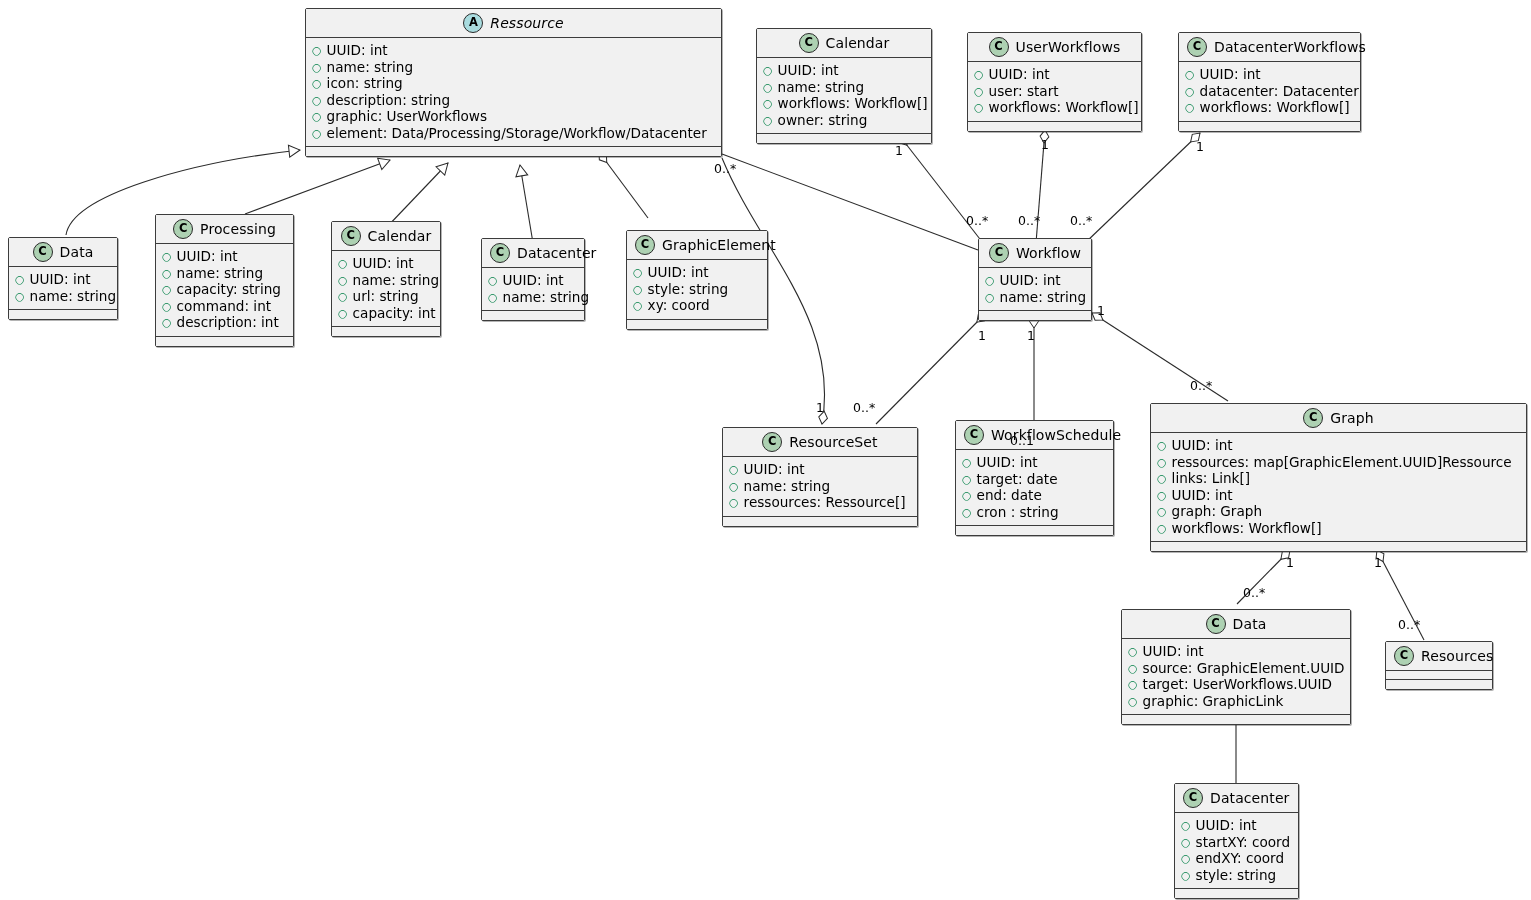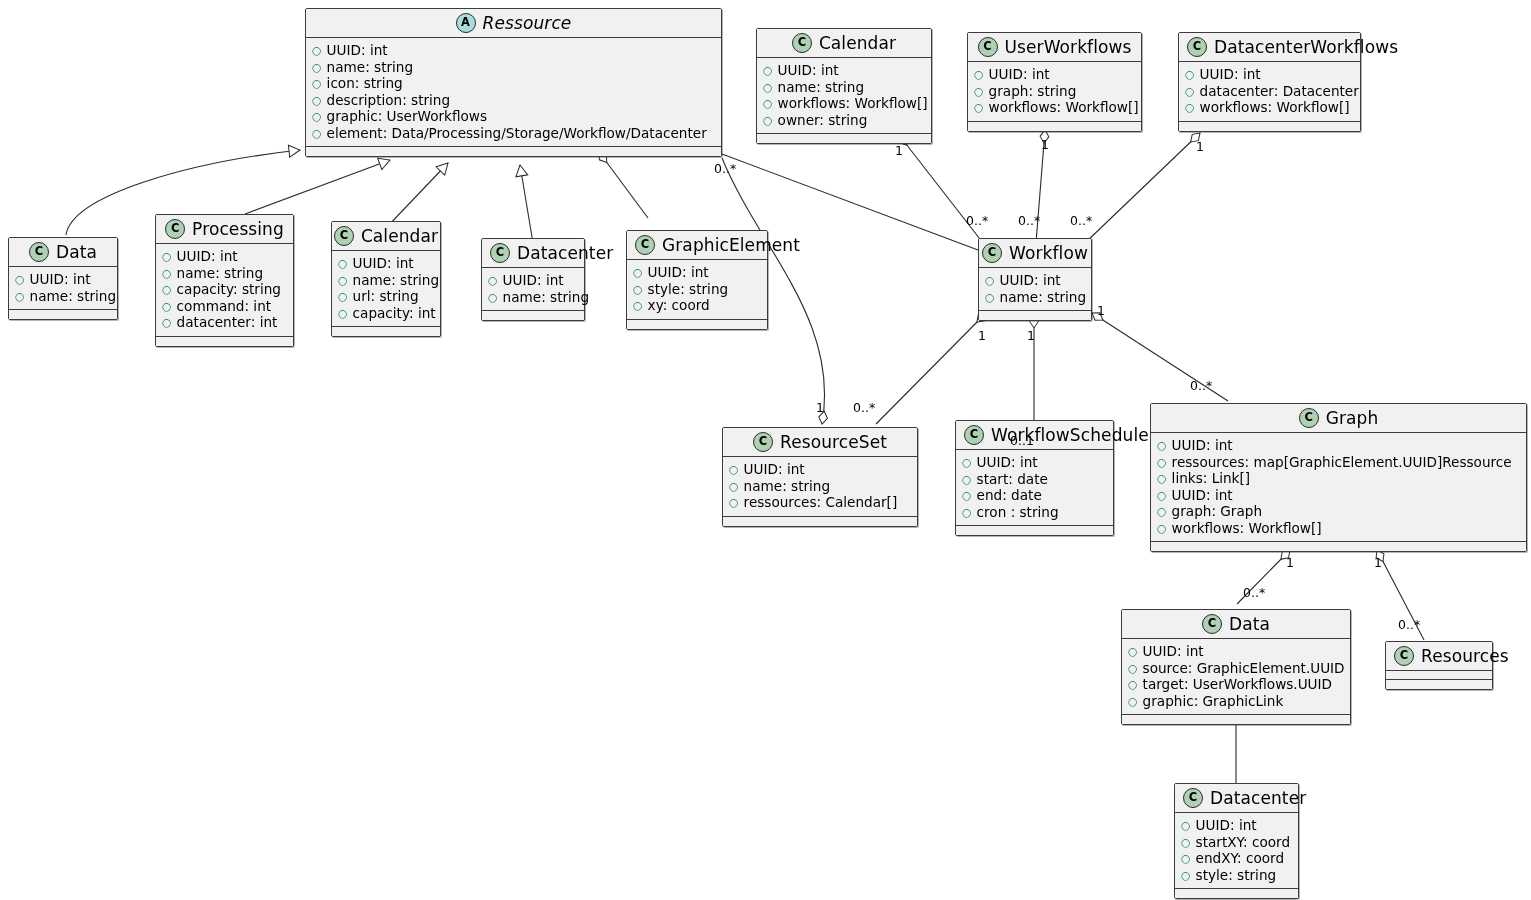--- a/index.html
+++ b/index.html
@@ -39,21 +39,21 @@
     gap: 7px;
     padding: 4px 8px 4px 8px;
     border-bottom: 1px solid #3c3c3c;
     background: #f1f1f1;
     white-space: nowrap;
   }
   .uml-header.left {
     justify-content: flex-start;
   }
   .uml-title {
-    font-size: 17px;
+    font-size: 14px;
     color: #000000;
     letter-spacing: 0.1px;
   }
   .uml-title.abstract {
     font-style: italic;
   }
   .badge {
     width: 18px;
     height: 18px;
     border-radius: 50%;
@@ -227,21 +227,21 @@
       <div class="attr">
           <span class="vis">○</span>
           <span>capacity: string</span>
         </div>
       <div class="attr">
           <span class="vis">○</span>
           <span>command: int</span>
         </div>
       <div class="attr">
           <span class="vis">○</span>
-          <span>datacenter: int</span>
+          <span>description: int</span>
         </div>
     </div>
     <div class="uml-methods"></div>
   </div>
 
   <div class="uml-class" style="left:331px; top:221px; width:110px;">
     <div class="uml-header">
       <span class="badge c">C</span>
       <span class="uml-title">Calendar</span>
     </div>
@@ -337,21 +337,21 @@
       <span class="badge c">C</span>
       <span class="uml-title">UserWorkflows</span>
     </div>
     <div class="uml-attrs">
       <div class="attr">
           <span class="vis">○</span>
           <span>UUID: int</span>
         </div>
       <div class="attr">
           <span class="vis">○</span>
-          <span>graph: string</span>
+          <span>user: start</span>
         </div>
       <div class="attr">
           <span class="vis">○</span>
           <span>workflows: Workflow[]</span>
         </div>
     </div>
     <div class="uml-methods"></div>
   </div>
 
   <div class="uml-class" style="left:1178px; top:32px; width:183px;">
@@ -403,39 +403,39 @@
       <div class="attr">
           <span class="vis">○</span>
           <span>UUID: int</span>
         </div>
       <div class="attr">
           <span class="vis">○</span>
           <span>name: string</span>
         </div>
       <div class="attr">
           <span class="vis">○</span>
-          <span>ressources: Calendar[]</span>
+          <span>ressources: Ressource[]</span>
         </div>
     </div>
     <div class="uml-methods"></div>
   </div>
 
   <div class="uml-class" style="left:955px; top:420px; width:159px;">
     <div class="uml-header left">
       <span class="badge c">C</span>
       <span class="uml-title">WorkflowSchedule</span>
     </div>
     <div class="uml-attrs">
       <div class="attr">
           <span class="vis">○</span>
           <span>UUID: int</span>
         </div>
       <div class="attr">
           <span class="vis">○</span>
-          <span>start: date</span>
+          <span>target: date</span>
         </div>
       <div class="attr">
           <span class="vis">○</span>
           <span>end: date</span>
         </div>
       <div class="attr">
           <span class="vis">○</span>
           <span>cron : string</span>
         </div>
     </div>

